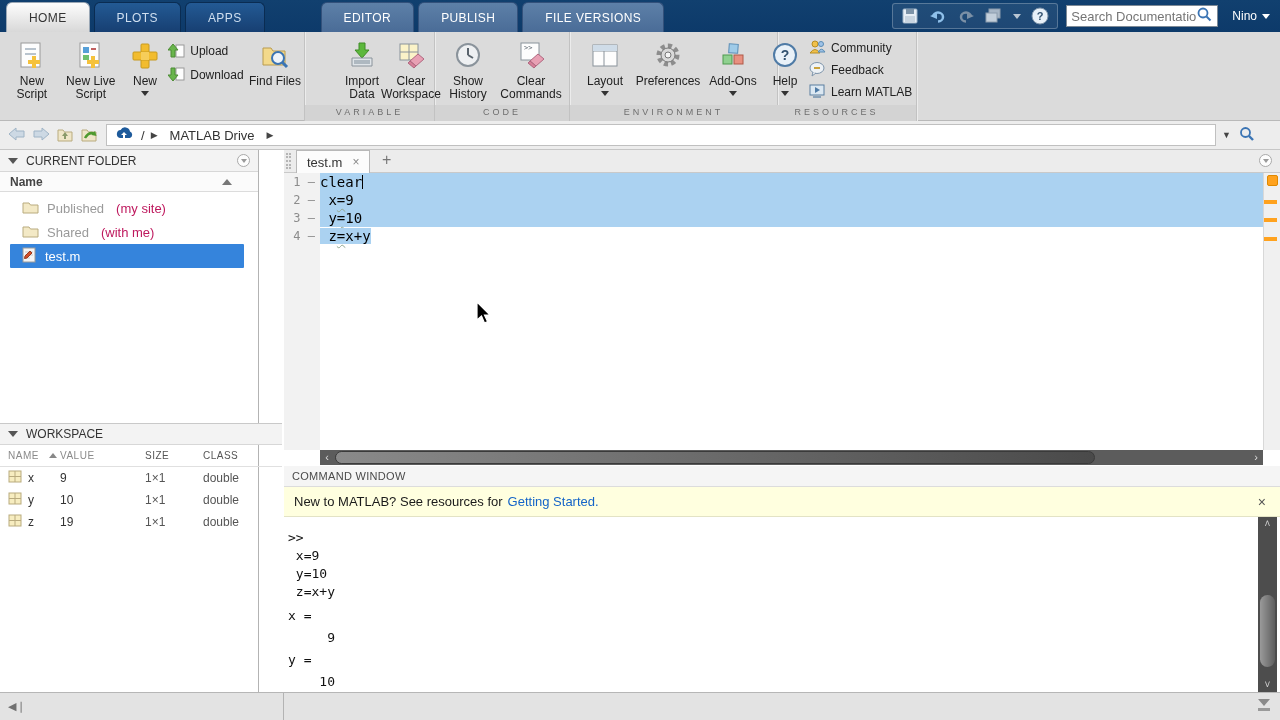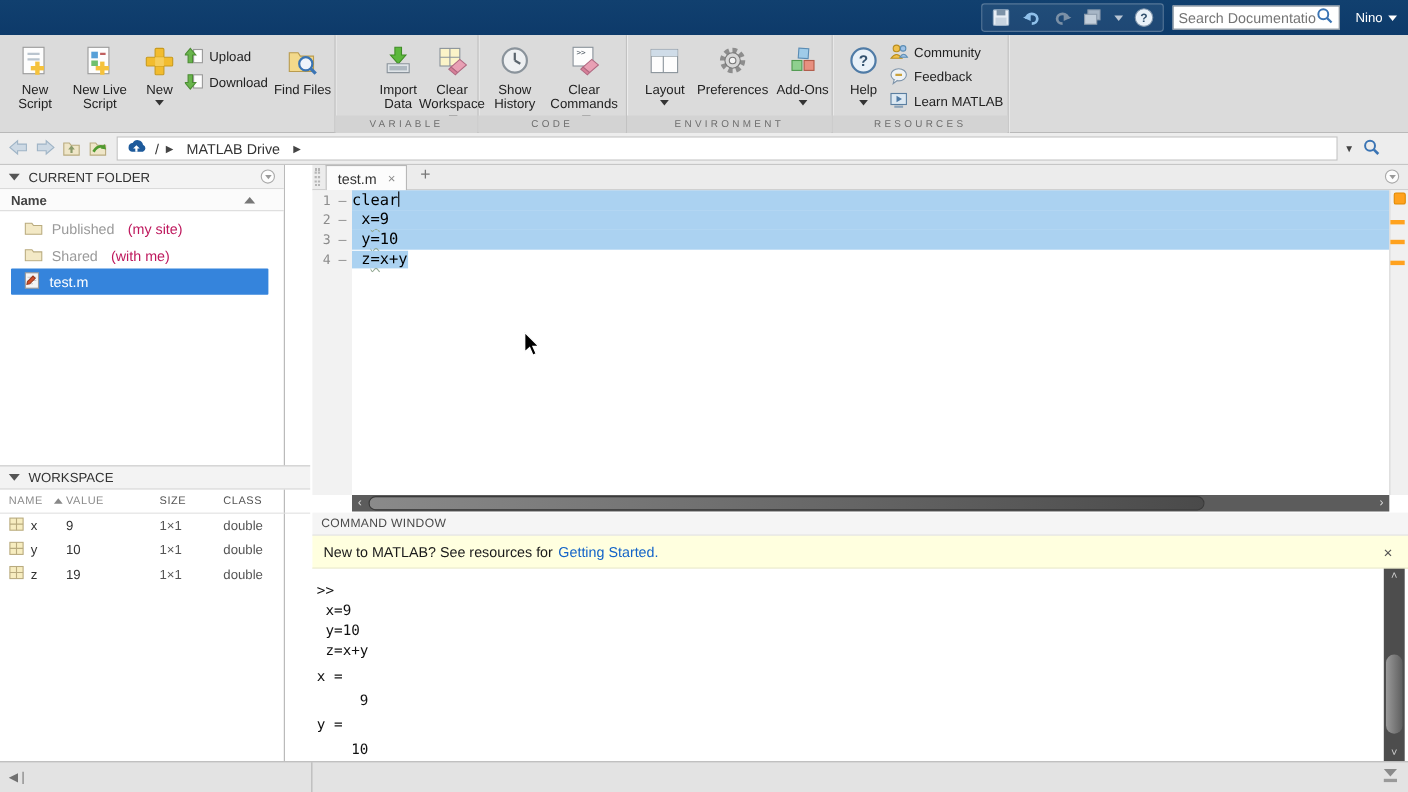--- a/index.html
+++ b/index.html
@@ -122,20 +122,29 @@
   .collapse-ribbon { position:absolute; right:10px; top:106px; display:flex; flex-direction:column; align-items:center; gap:1px; }
   .collapse-ribbon .bar { width:14px; height:2px; background:#8f8f8f; }
   .collapse-ribbon .tri { width:0; height:0; border-left:7px solid transparent; border-right:7px solid transparent; border-bottom:8px solid #8f8f8f; }
 
   #cursor { left:476px; top:302px; width:18px; height:24px; pointer-events:none; z-index:99; }
 </style>
 </head>
 <body>
 
 <div class="abs" id="topbar">
+  <div class="abs tabs">
+    <div class="tab active">HOME</div>
+    <div class="tab dark">PLOTS</div>
+    <div class="tab dark">APPS</div>
+    <div class="tab-gap"></div>
+    <div class="tab mid">EDITOR</div>
+    <div class="tab mid">PUBLISH</div>
+    <div class="tab mid">FILE VERSIONS</div>
+  </div>
 
   <div class="abs qa">
     <div class="qa-group">
       <span class="qa-ico">
         <svg width="16" height="16">
             <rect x="1" y="1" width="14" height="14" rx="1" fill="#e8eef5" stroke="#9db3c8"></rect>
             <rect x="4" y="1" width="8" height="5" fill="#7d93a8"></rect>
             <rect x="3" y="8" width="10" height="7" fill="#c8d4e0"></rect>
           </svg>
       </span>
@@ -303,21 +312,21 @@
               <polygon points="14,20 22,13 28,18 20,25" fill="#e8a0b4" stroke="#b06880"></polygon>
               <polygon points="14,20 20,25 18,27 12,22" fill="#d77f98" stroke="#b06880"></polygon>
             </svg>
         </span>
         <span class="lbl"><span>Clear</span><br><span>Commands</span><span class="dda-inline"></span></span>
       </div>
     </div>
     <div class="rib-label">CODE</div>
   </div>
 
-  <div class="rib-sec" style="left:570px; width:187px;">
+  <div class="rib-sec" style="left:570px; width:208px;">
     <div class="rib-body" style="padding-left:10px;">
       <div class="btn-lg" style="width:50px">
         <span class="ico">
           <svg width="30" height="30">
               <rect x="3" y="4" width="24" height="21" fill="#fdfdfd" stroke="#8a939b"></rect>
               <line x1="3" y1="10" x2="27" y2="10" stroke="#8a939b"></line>
               <line x1="14" y1="10" x2="14" y2="25" stroke="#8a939b"></line>
               <rect x="3" y="4" width="24" height="6" fill="#cfdce8"></rect>
             </svg>
         </span>

